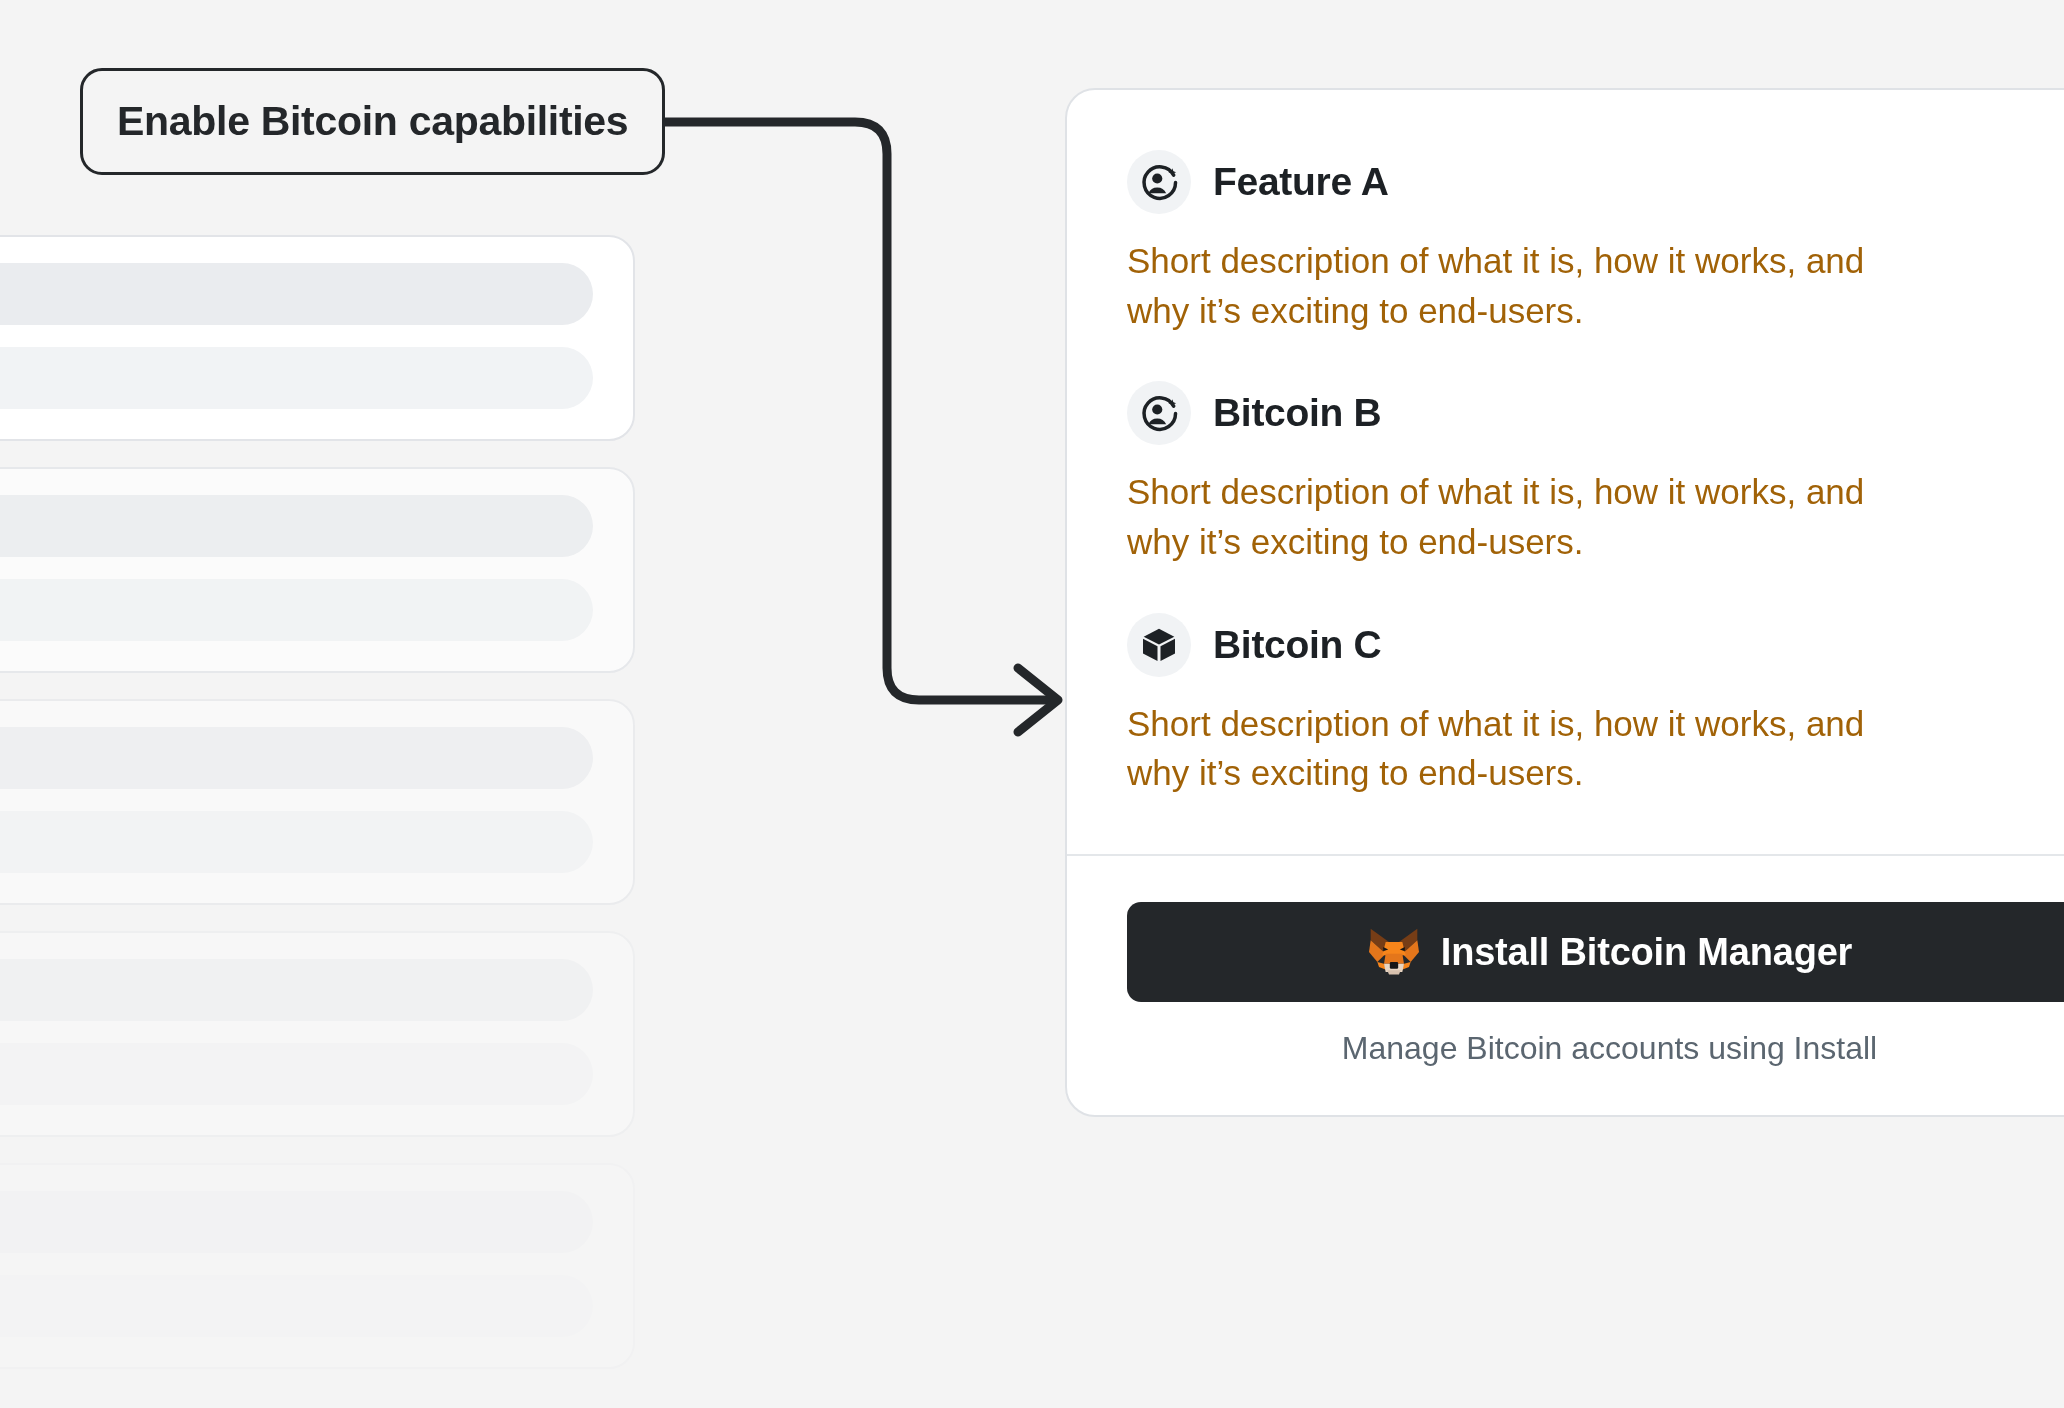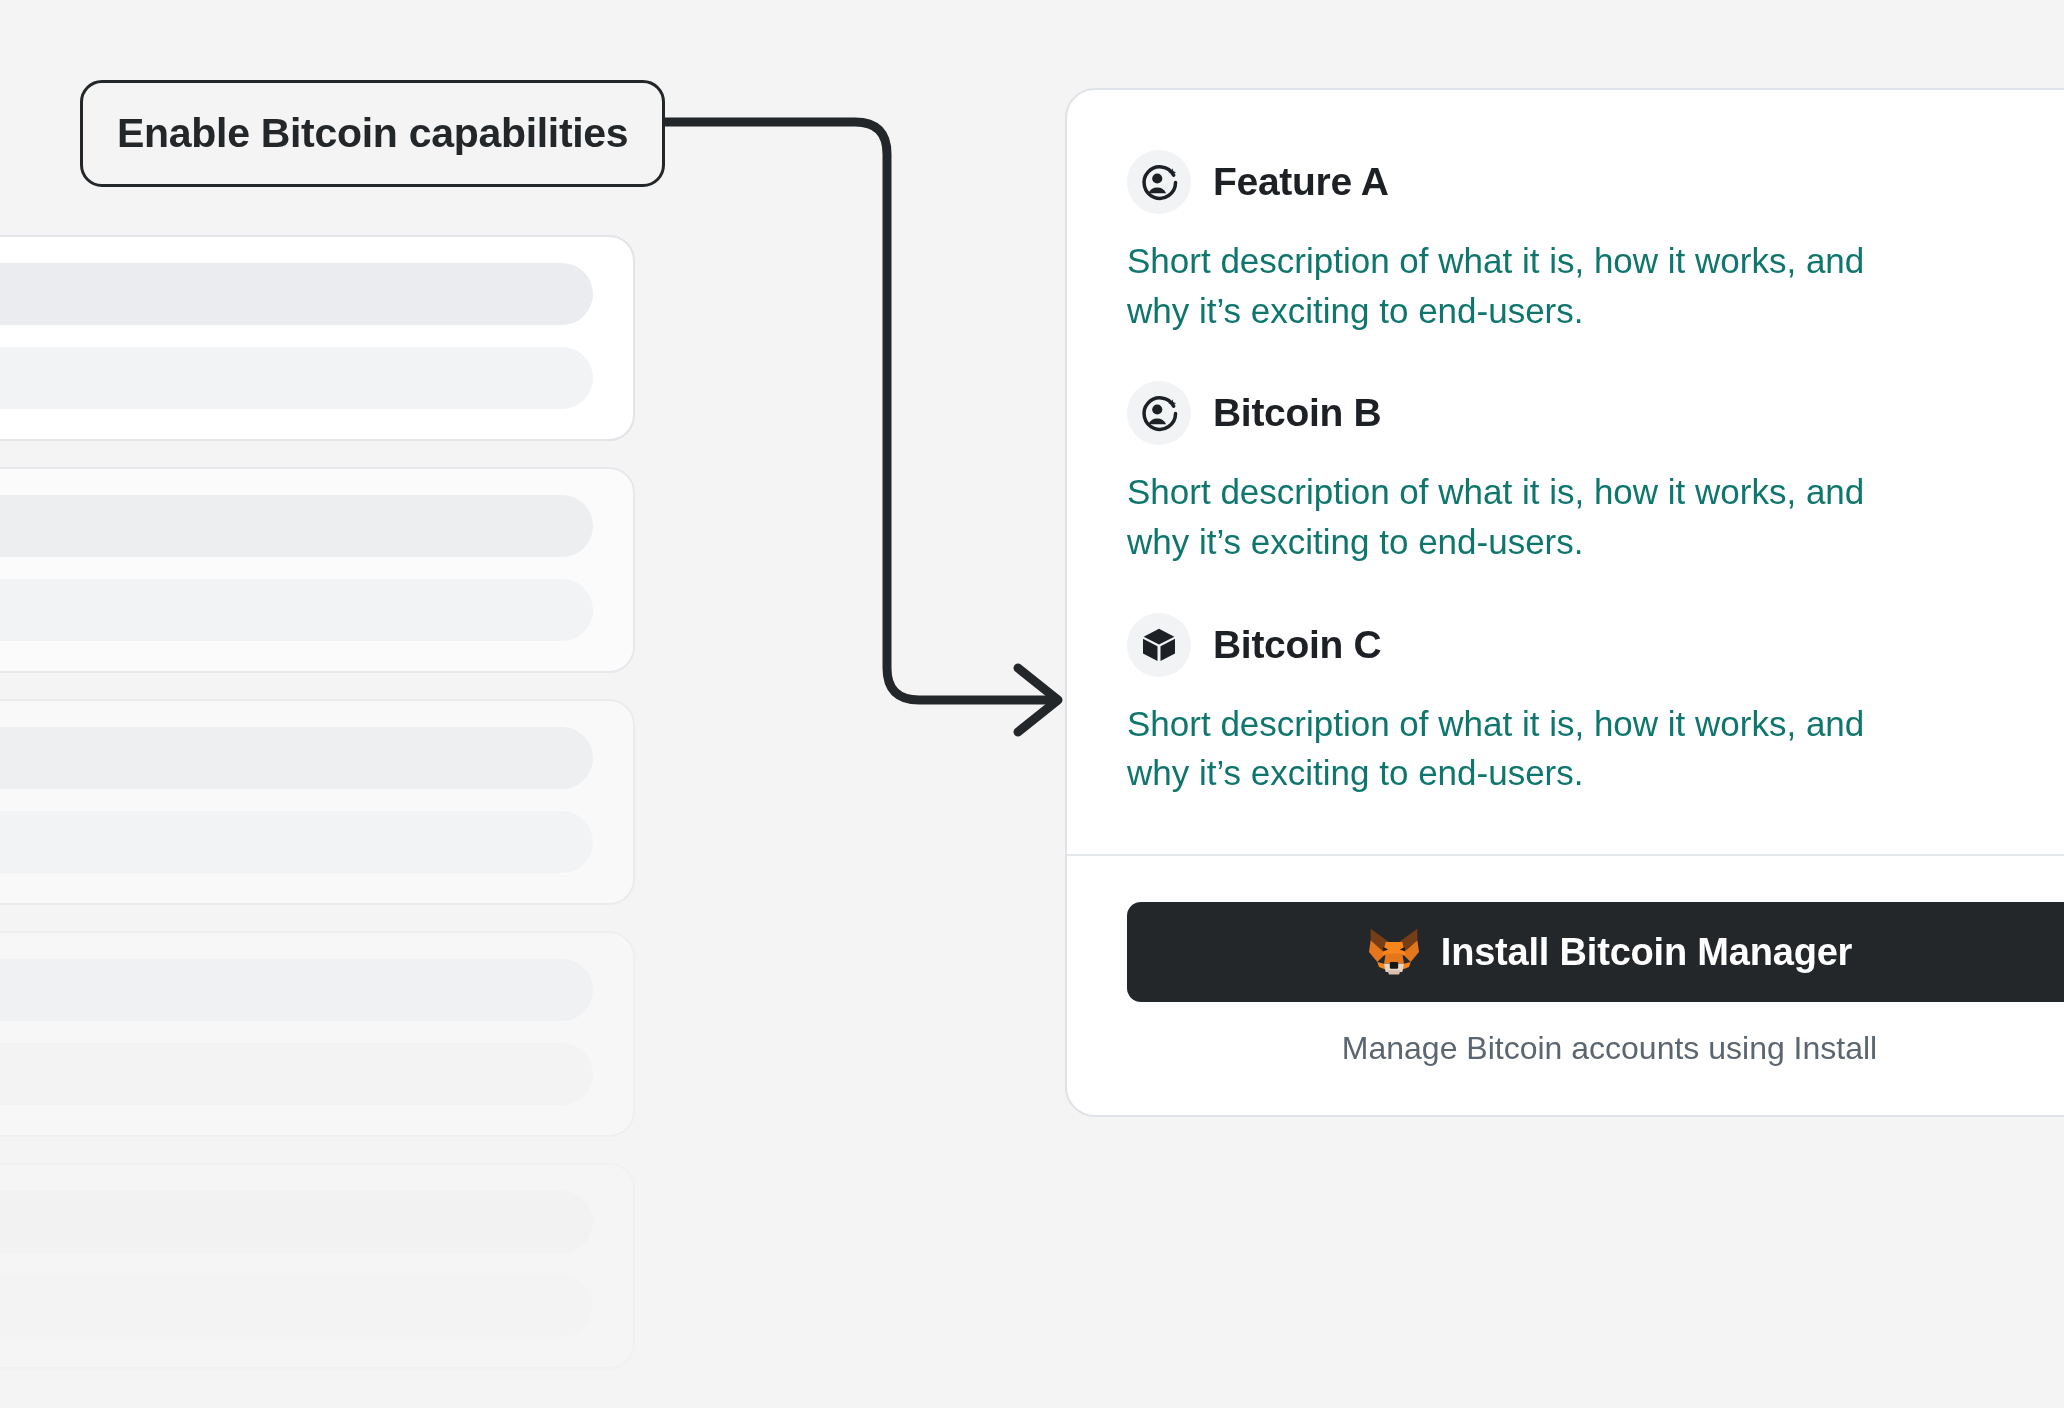--- a/index.html
+++ b/index.html
@@ -52,21 +52,21 @@
     position: absolute;
     left: 0;
     top: 0;
     width: 2064px;
     height: 1408px;
     pointer-events: none;
   }
   #label-pill {
     position: absolute;
     left: 80px;
-    top: 80px;
+    top: 68px;
     height: 107px;
     box-sizing: border-box;
     display: flex;
     align-items: center;
     padding: 0 34px;
     background: #f4f4f4;
     border: 3px solid #24272a;
     border-radius: 22px;
     pointer-events: auto;
   }
@@ -118,21 +118,21 @@
   }
   .feature-title {
     font-size: 39px;
     font-weight: 700;
     color: #1d2125;
     letter-spacing: -0.3px;
   }
   .feature-desc {
     font-size: 35px;
     line-height: 1.42;
-    color: #0f766e;
+    color: #a16207;
     max-width: 800px;
   }
 
   #card-divider {
     height: 2px;
     background: #e4e7ea;
     width: 100%;
   }
 
   #install-section {

